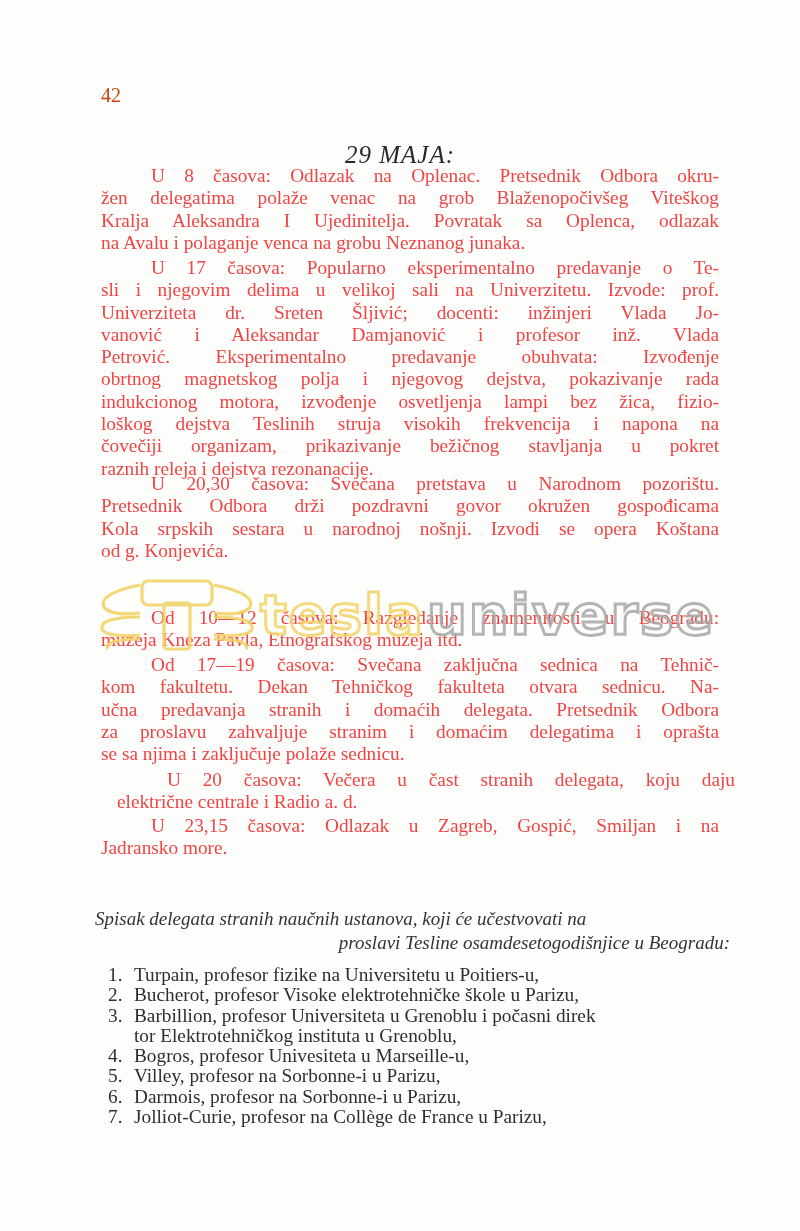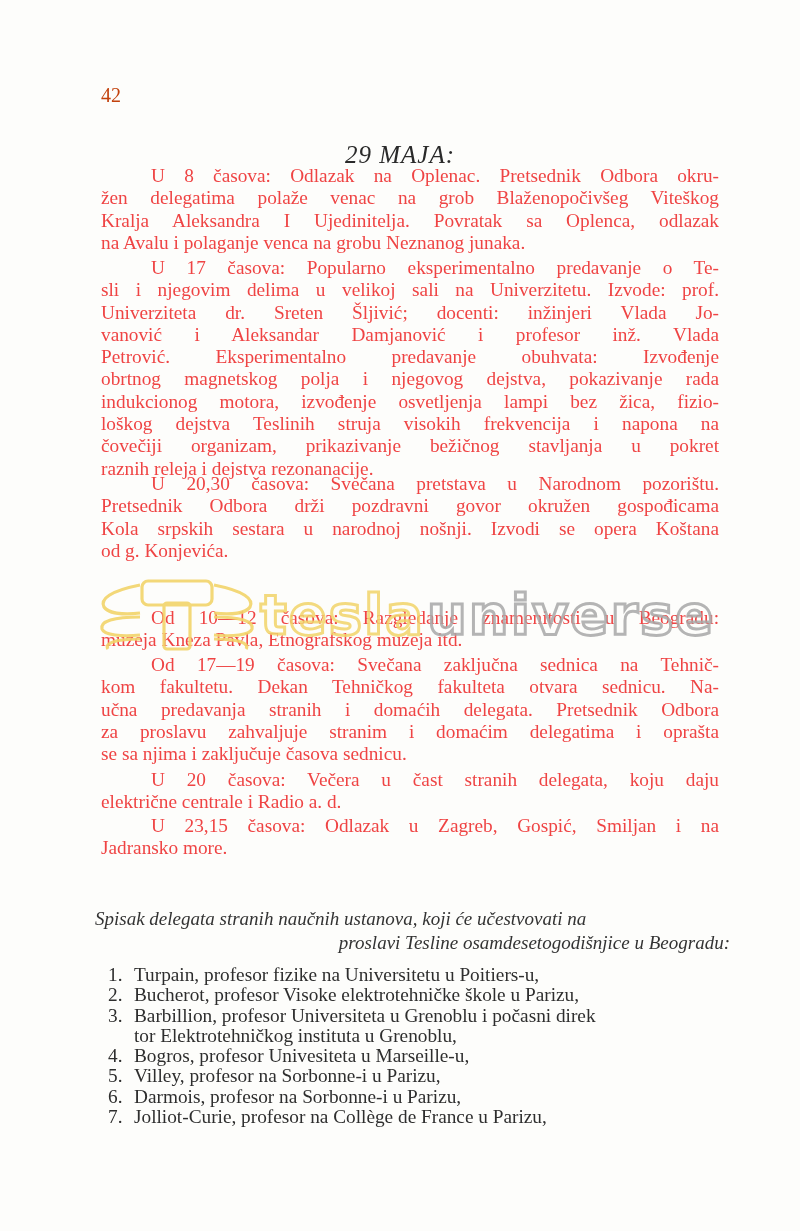--- a/index.html
+++ b/index.html
@@ -95,24 +95,24 @@
   <div class="para" style="top:607px;">
     <span class="ln indent">Od 10—12 časova: Razgledanje znamenitosti u Beogradu:</span>
     <span class="ln last">muzeja Kneza Pavla, Etnografskog muzeja itd.</span>
   </div>
 
   <div class="para" style="top:654px;">
     <span class="ln indent">Od 17—19 časova: Svečana zaključna sednica na Tehnič-</span>
     <span class="ln">kom fakultetu. Dekan Tehničkog fakulteta otvara sednicu. Na-</span>
     <span class="ln">učna predavanja stranih i domaćih delegata. Pretsednik Odbora</span>
     <span class="ln">za proslavu zahvaljuje stranim i domaćim delegatima i oprašta</span>
-    <span class="ln last">se sa njima i zaključuje časova sednicu.</span>
+    <span class="ln last">se sa njima i zaključuje polaže sednicu.</span>
   </div>
 
-  <div class="para" style="top:769px;">
+  <div class="para" style="top:769px;margin-left:16px;">
     <span class="ln indent">U 20 časova: Večera u čast stranih delegata, koju daju</span>
     <span class="ln last">električne centrale i Radio a. d.</span>
   </div>
 
   <div class="para" style="top:815px;">
     <span class="ln indent">U 23,15 časova: Odlazak u Zagreb, Gospić, Smiljan i na</span>
     <span class="ln last">Jadransko more.</span>
   </div>
 
   <div class="caption" style="top:907px;">

